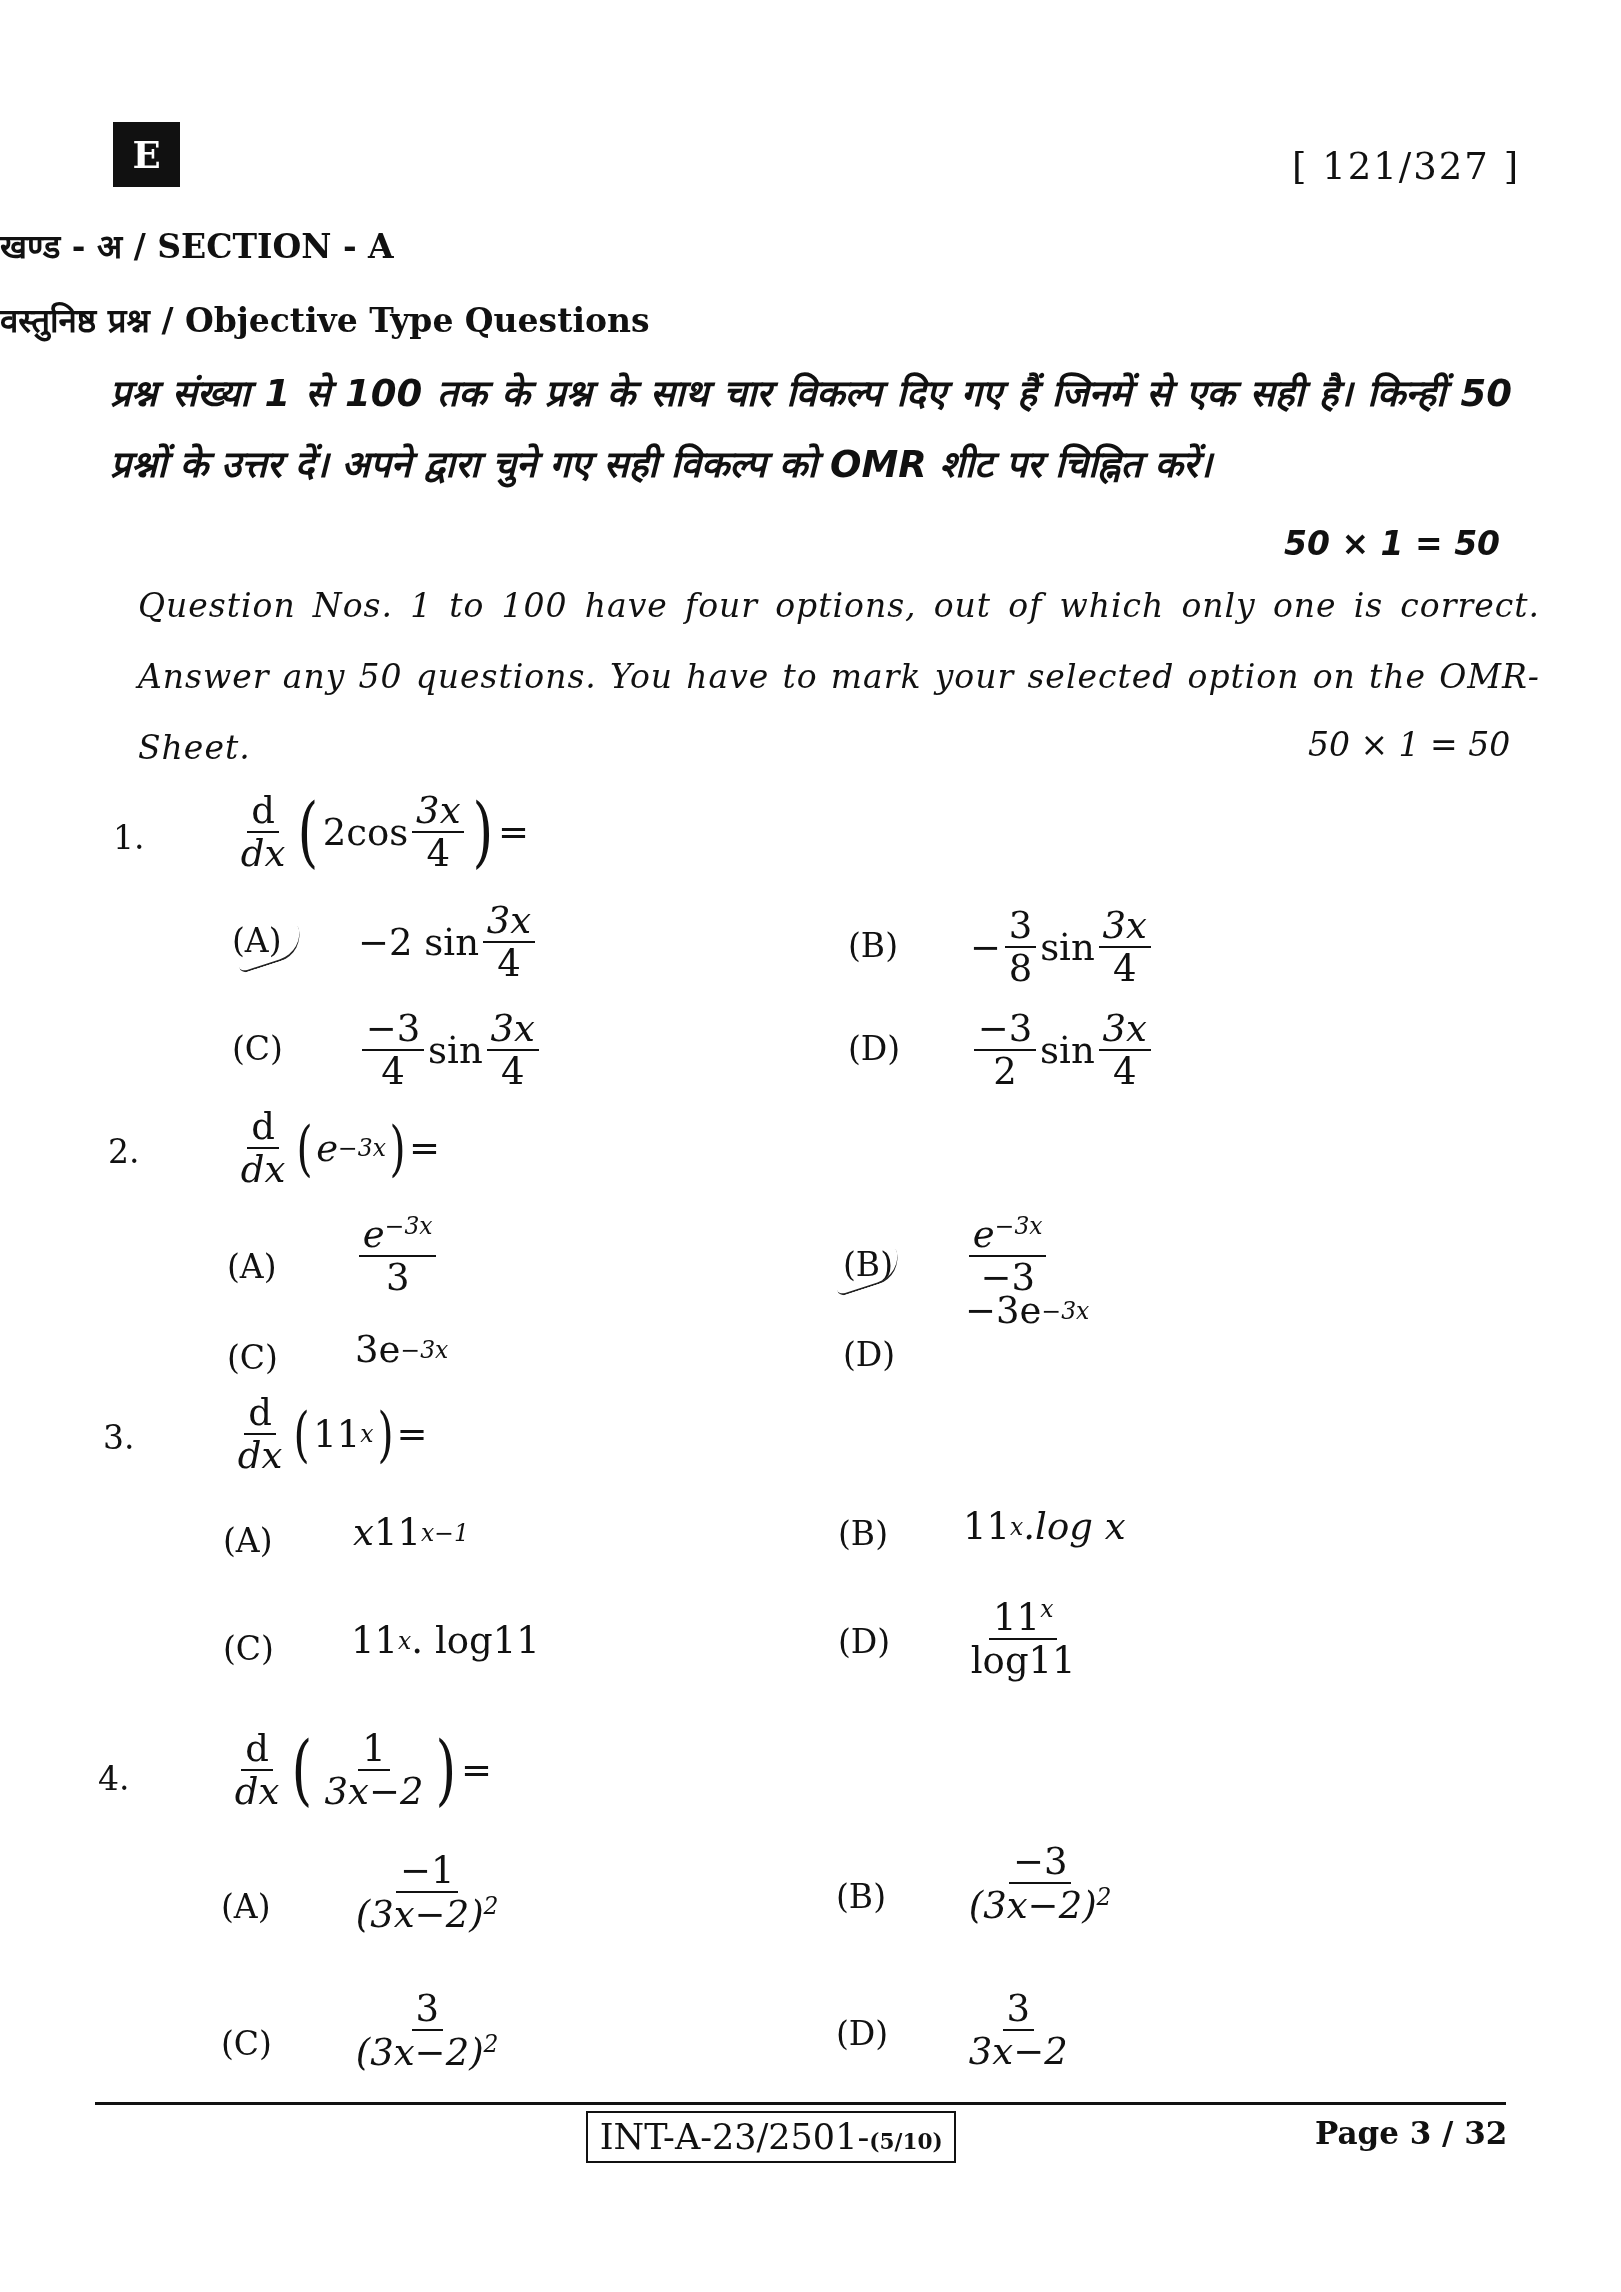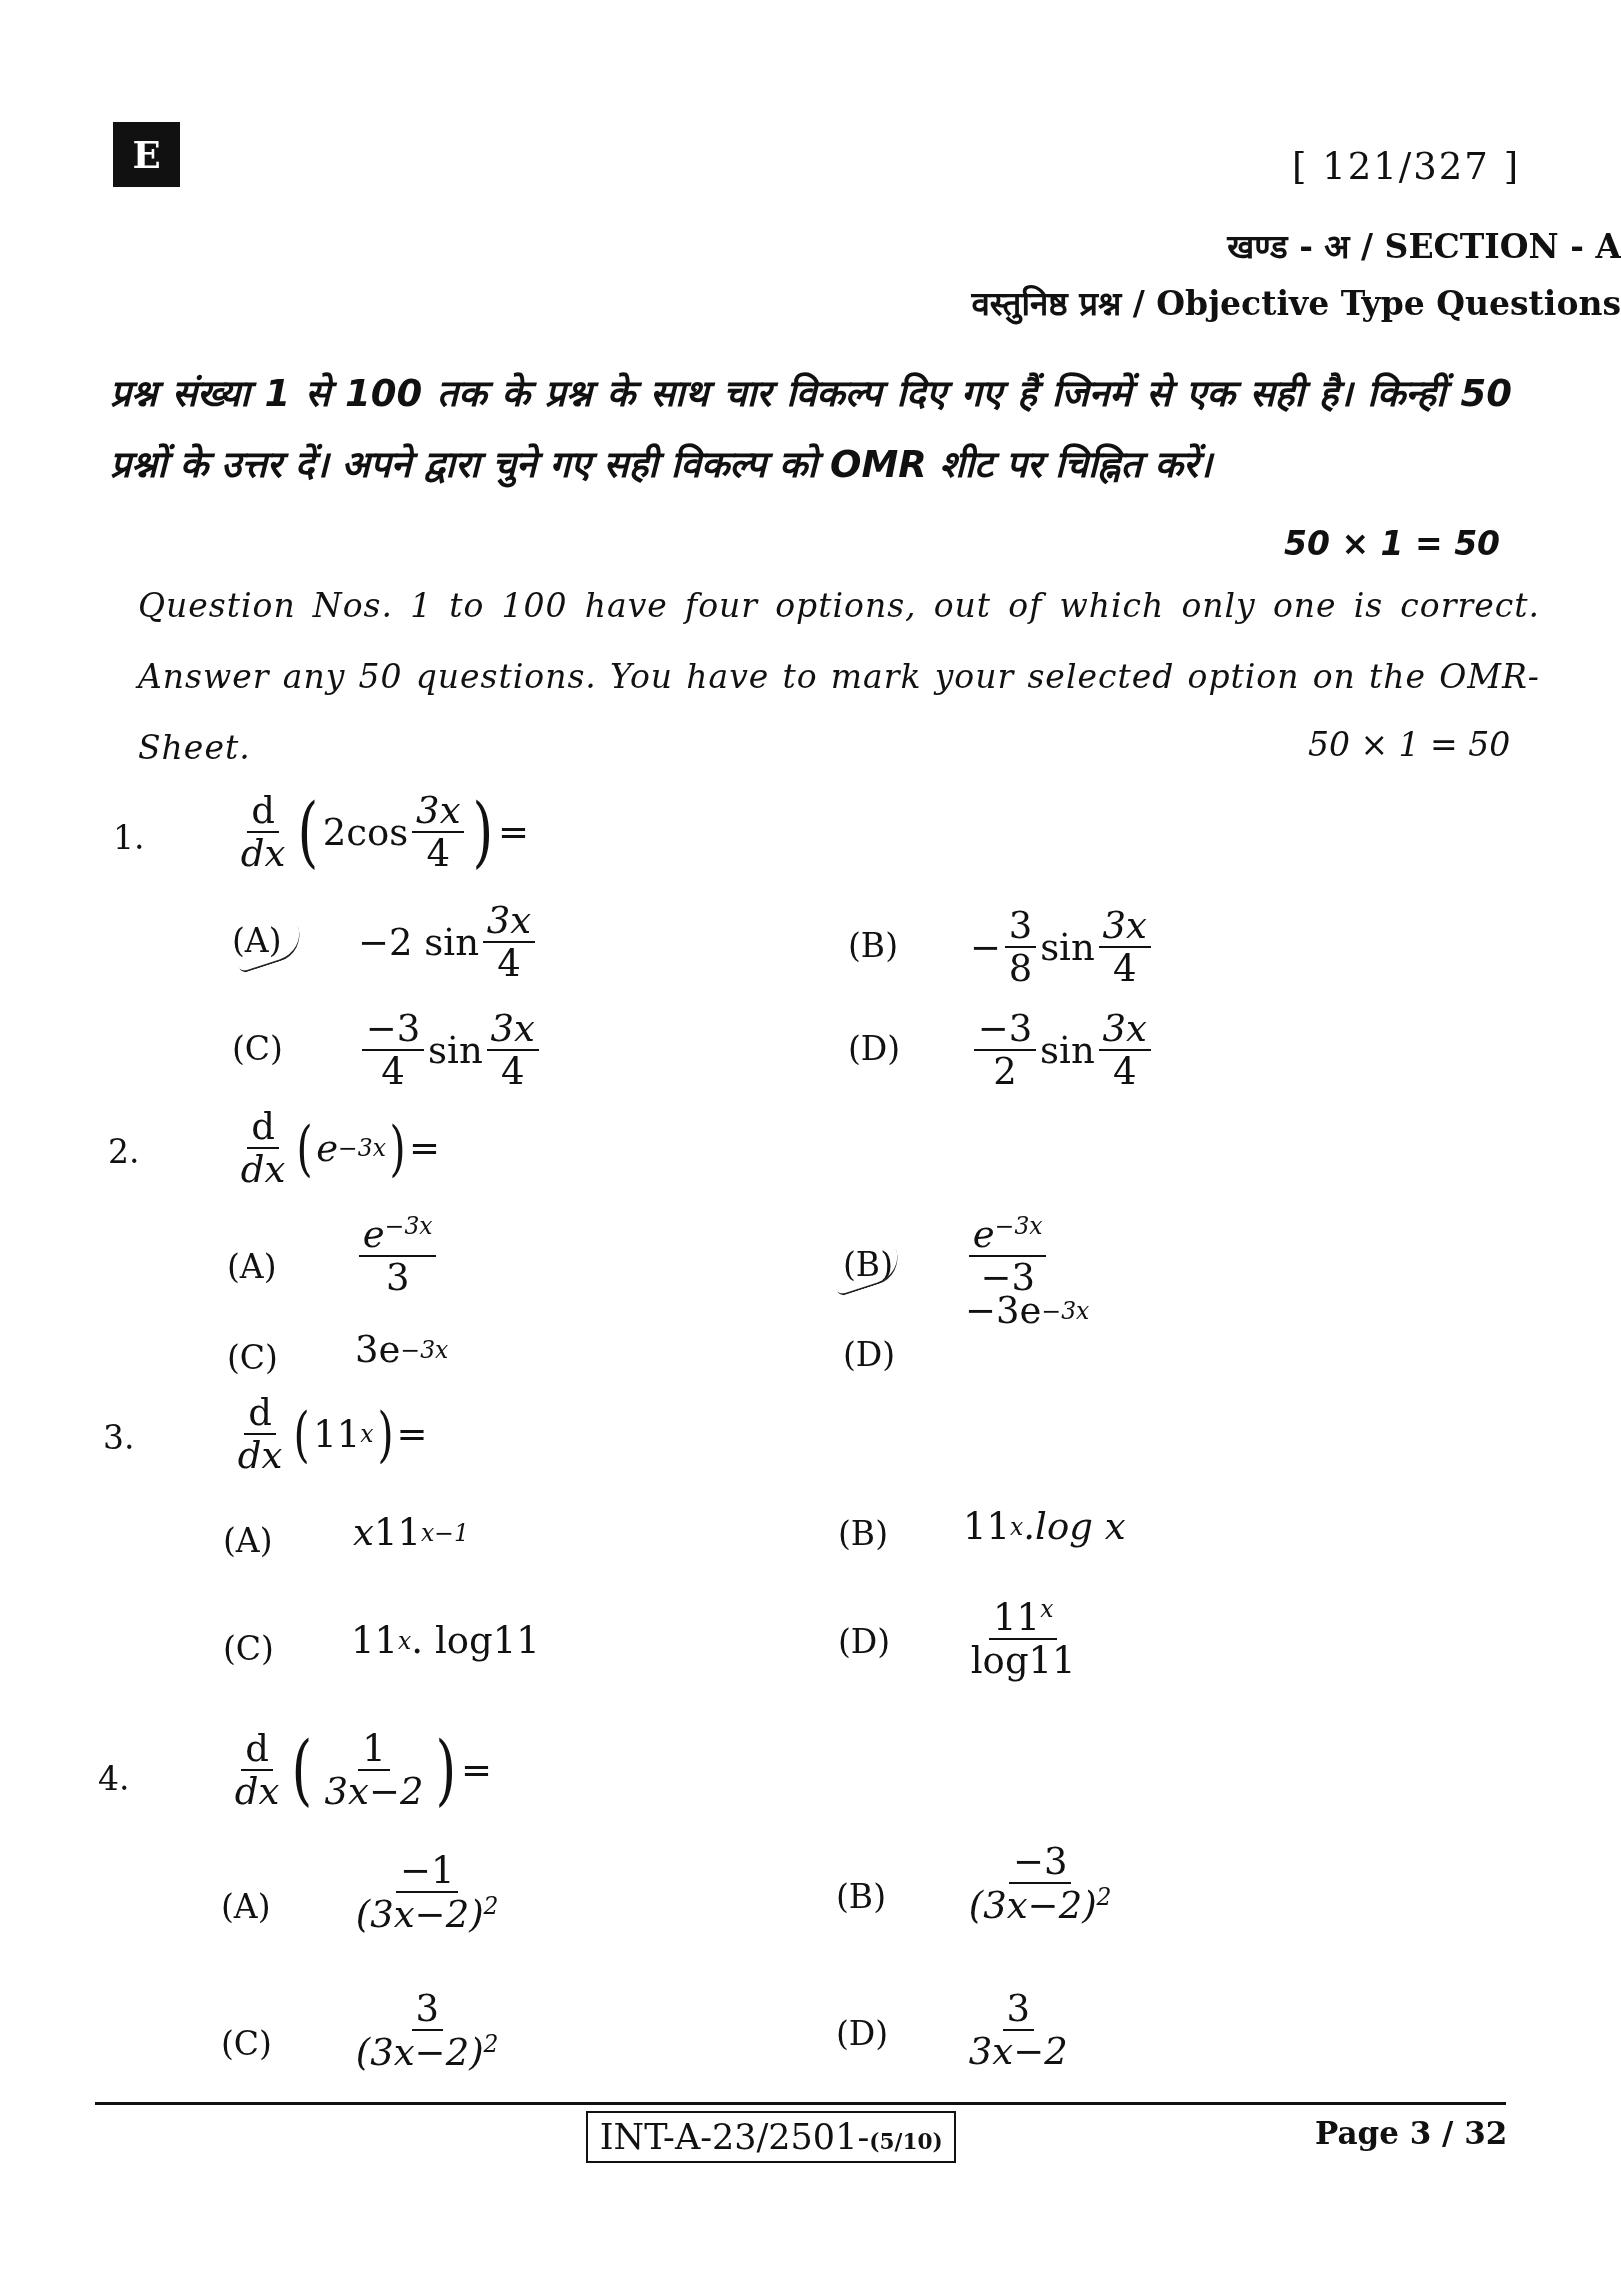--- a/index.html
+++ b/index.html
@@ -3,22 +3,22 @@
 <meta charset="utf-8">
 <style>
   html, body { margin:0; padding:0; background:#fff; }
   body { width:1621px; height:2293px; position:relative; overflow:hidden;
          font-family:"DejaVu Serif", serif; color:#111; }
   .abs { position:absolute; }
   .e-box { left:113px; top:122px; width:67px; height:65px; background:#111; color:#fff;
            font-family:"DejaVu Serif", serif; font-weight:bold; font-size:37px;
            display:flex; align-items:center; justify-content:center; }
   .page-ref { left:1292px; top:145px; font-size:37px; letter-spacing:2px; }
-  .section { left:0; width:1621px; top:223px; text-align:right; font-size:33px; font-weight:bold; }
-  .subtitle { left:0; width:1621px; top:280px; text-align:right; font-size:33px; font-weight:bold; }
+  .section { left:0; width:1621px; top:223px; text-align:left; font-size:33px; font-weight:bold; }
+  .subtitle { left:0; width:1621px; top:297px; text-align:left; font-size:33px; font-weight:bold; }
   .hi-instr { left:110px; top:358px; width:1402px; font-size:37px; font-weight:bold; font-style:italic;
               line-height:71px; text-align:justify; font-family:"DejaVu Sans", sans-serif; }
   .marks-hi { left:1284px; top:524px; font-size:33px; font-weight:bold; font-style:italic;
               font-family:"DejaVu Sans", sans-serif; }
   .en-instr { left:110px; top:570px; width:1402px; font-size:33px; font-style:italic; line-height:71px;
               text-align:justify; font-family:"DejaVu Serif", serif; letter-spacing:1px;margin-left:28px; }
   .marks-en { left:1308px; top:725px; font-size:33px; font-style:italic; }
   .qnum { font-size:33px; }
   .opt-label { font-size:33px; }
   .expr { font-size:37px; display:flex; align-items:center; white-space:nowrap; }

